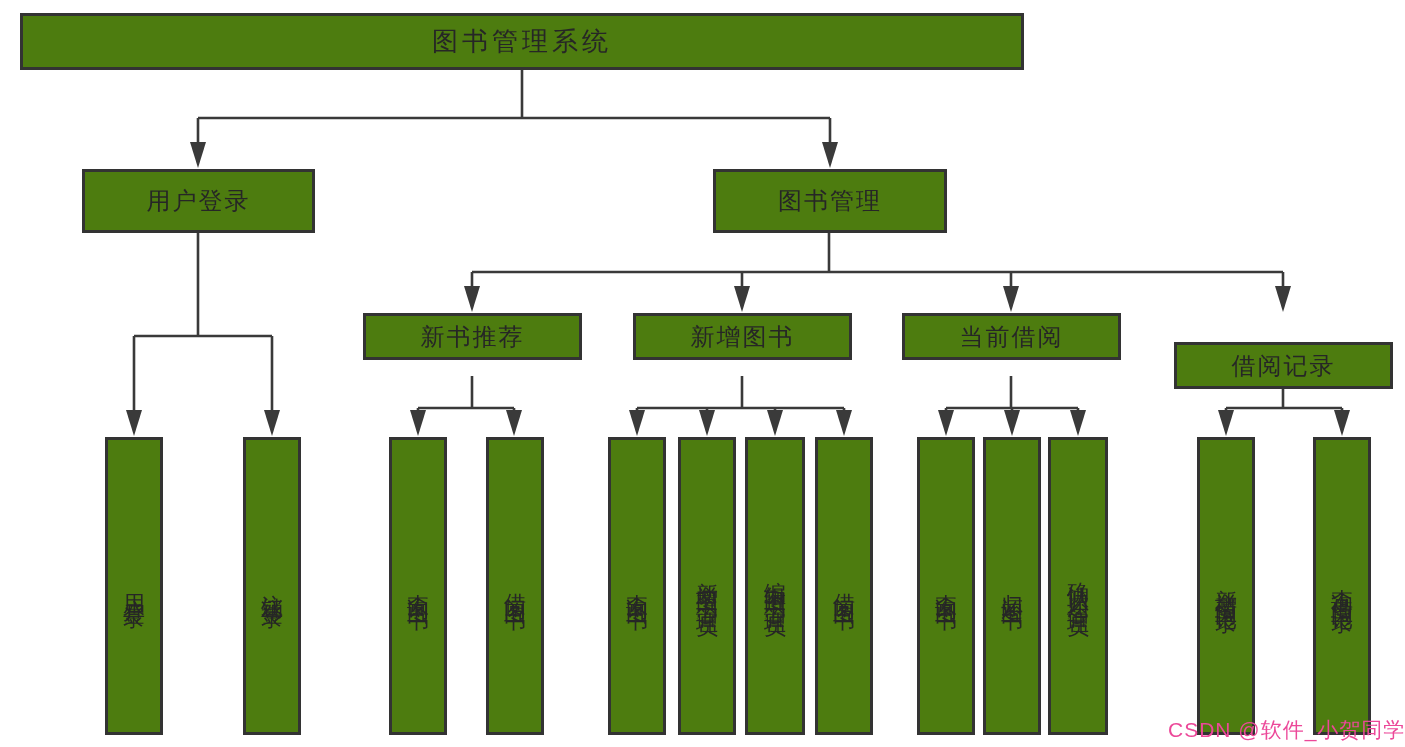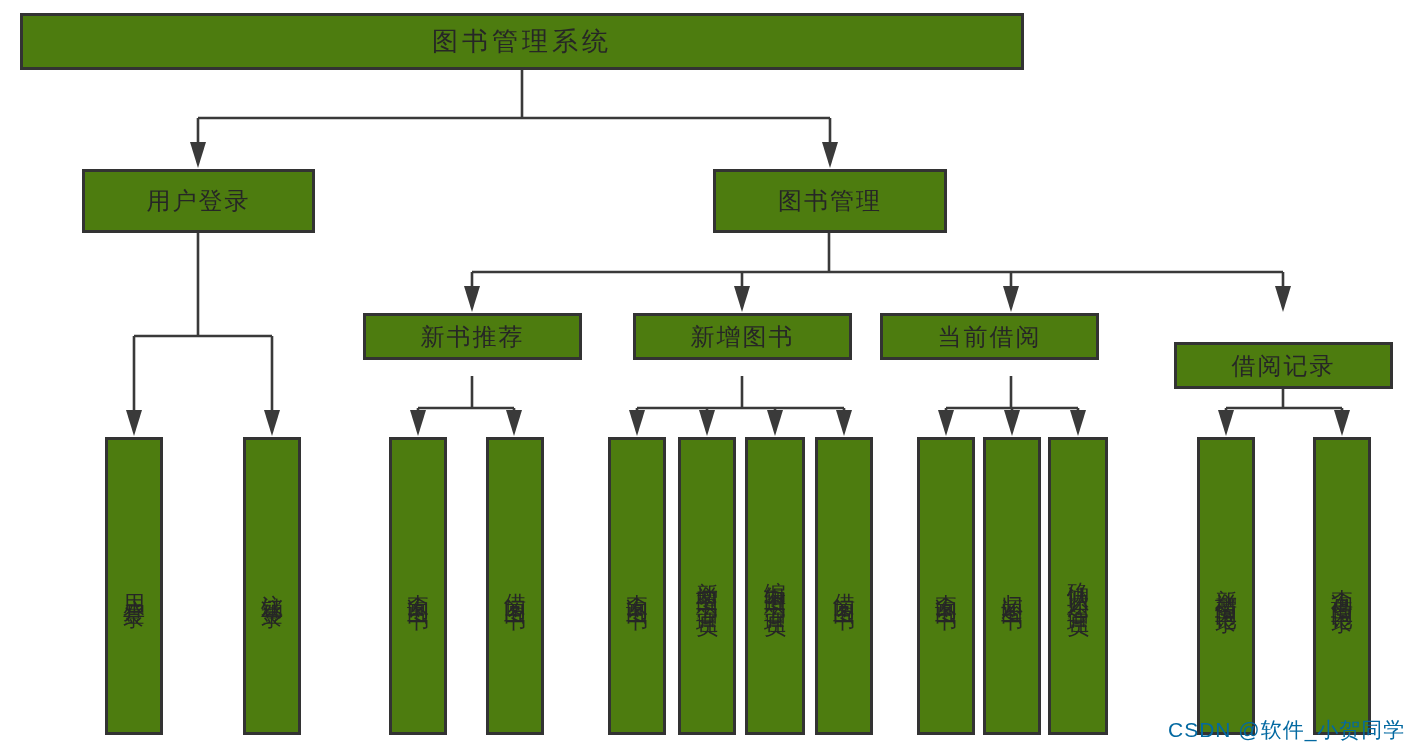--- a/index.html
+++ b/index.html
@@ -102,36 +102,36 @@
     </g>
   </svg>
 
   <div class="node root-box">图书管理系统</div>
 
   <div class="node hbox l2" style="left:82px; width:233px;">用户登录</div>
   <div class="node hbox l2" style="left:713px; width:234px;">图书管理</div>
 
   <div class="node hbox l3" style="left:363px;">新书推荐</div>
   <div class="node hbox l3" style="left:633px;">新增图书</div>
-  <div class="node hbox l3" style="left:880px;">当前借阅</div>
+  <div class="node hbox l3" style="left:902px;">当前借阅</div>
   <div class="node hbox l3" style="left:1174px;margin-top:29px;">借阅记录</div>
 
   <div class="node vbox" style="left:105px;">用户登录</div>
   <div class="node vbox" style="left:243px;">注销登录</div>
 
   <div class="node vbox" style="left:389px;">查询图书</div>
   <div class="node vbox" style="left:486px;">借阅图书</div>
 
   <div class="node vbox" style="left:608px;">查询图书</div>
   <div class="node vbox" style="left:678px;">新增图书（管理员）</div>
   <div class="node vbox" style="left:745px; width:60px;">编辑图书（管理员）</div>
   <div class="node vbox" style="left:815px;">借阅图书</div>
 
   <div class="node vbox" style="left:917px;">查询图书</div>
   <div class="node vbox" style="left:983px;">归还图书</div>
   <div class="node vbox" style="left:1048px; width:60px;">确认归还（管理员）</div>
 
   <div class="node vbox" style="left:1197px;">新增借阅记录</div>
   <div class="node vbox" style="left:1313px;">查询借阅记录</div>
 
-  <div class="watermark" style="color:#0369a1;">CSDN @软件_小贺同学</div>
+  <div class="watermark" style="color:#ec4899;">CSDN @软件_小贺同学</div>
 
 </div>
 
 </body></html>

